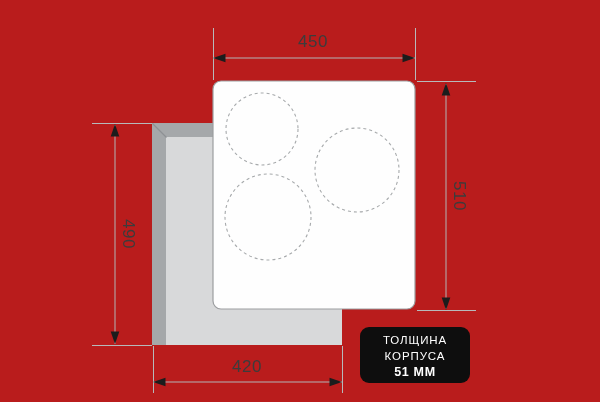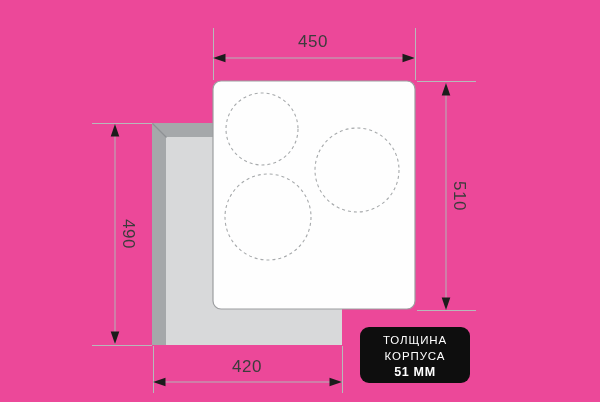--- a/index.html
+++ b/index.html
@@ -5,21 +5,21 @@
   html, body {
     margin: 0;
     padding: 0;
     background: #ffffff;
     font-family: "Liberation Sans", sans-serif;
   }
   .stage {
     position: relative;
     width: 600px;
     height: 402px;
-    background: #ec4899;
+    background: #b91c1c;
     overflow: hidden;
   }
   .stage svg {
     position: absolute;
     left: 0;
     top: 0;
     display: block;
   }
   text.dim-label {
     font-family: "Liberation Sans", sans-serif;

